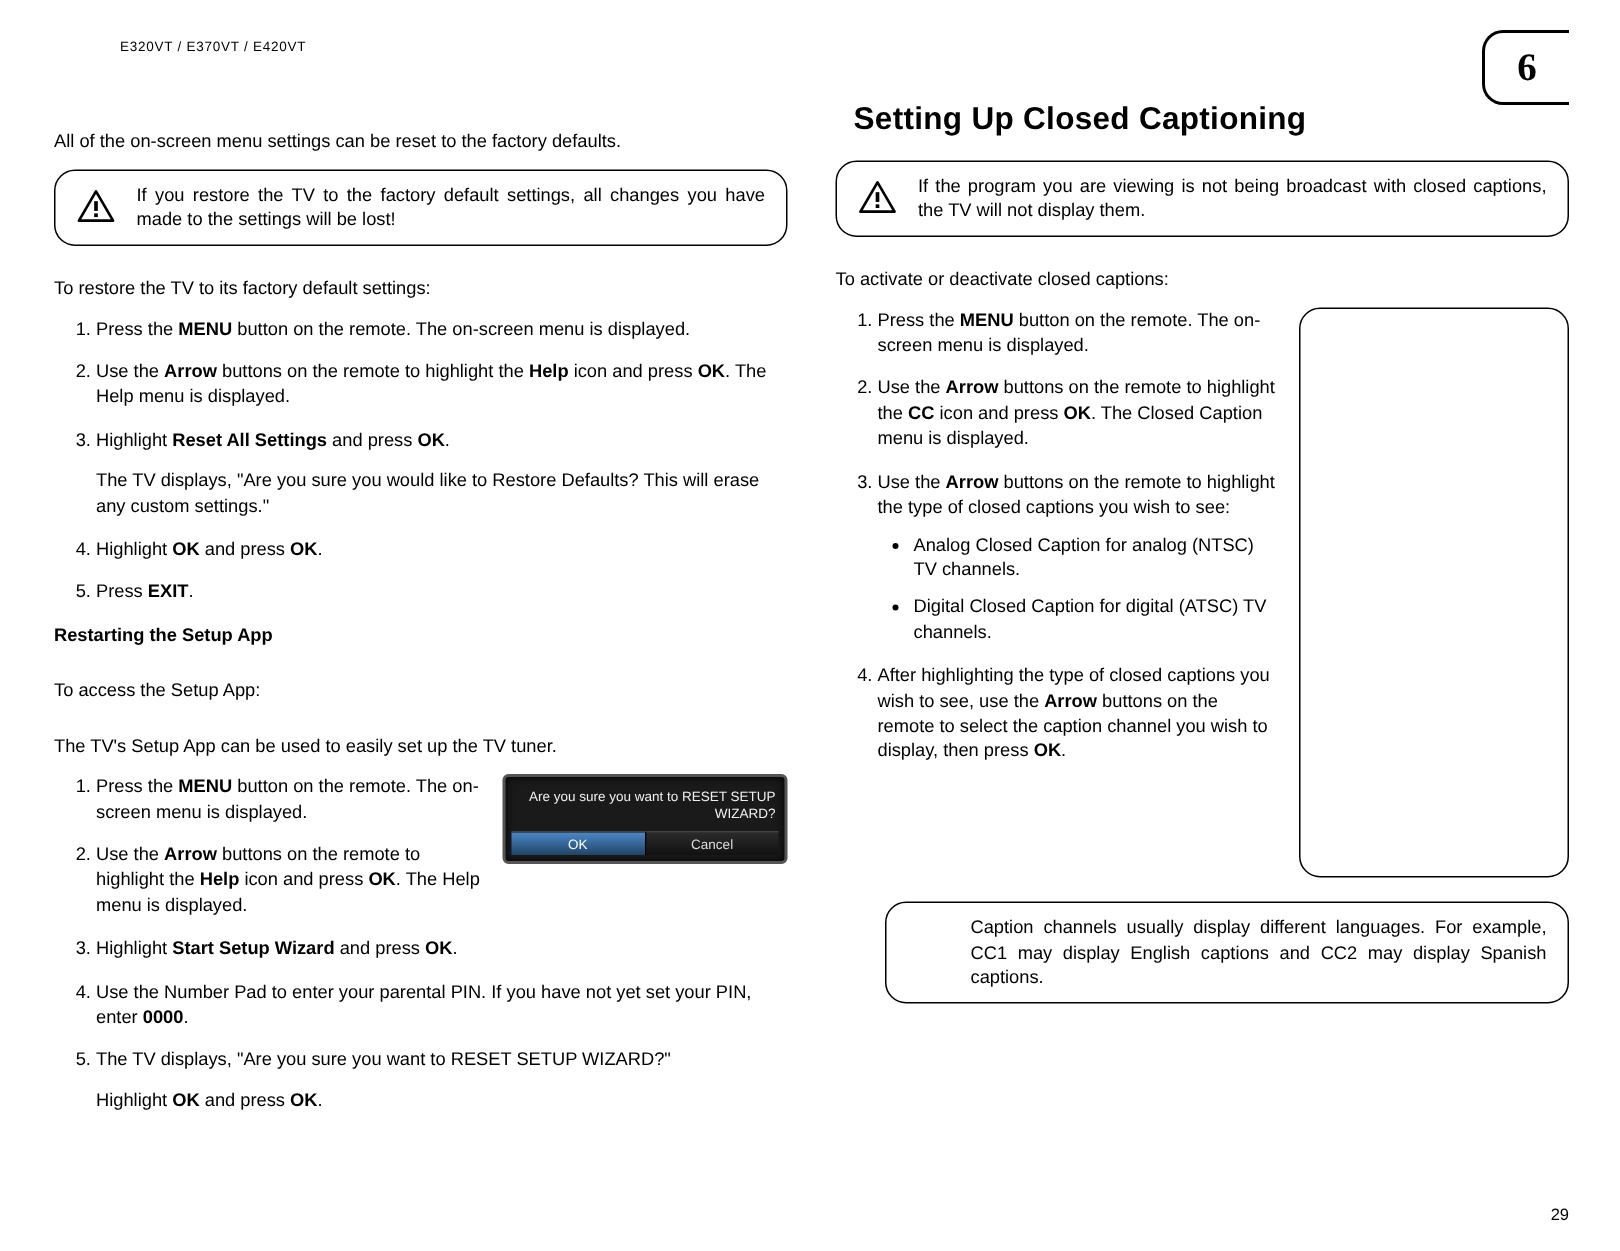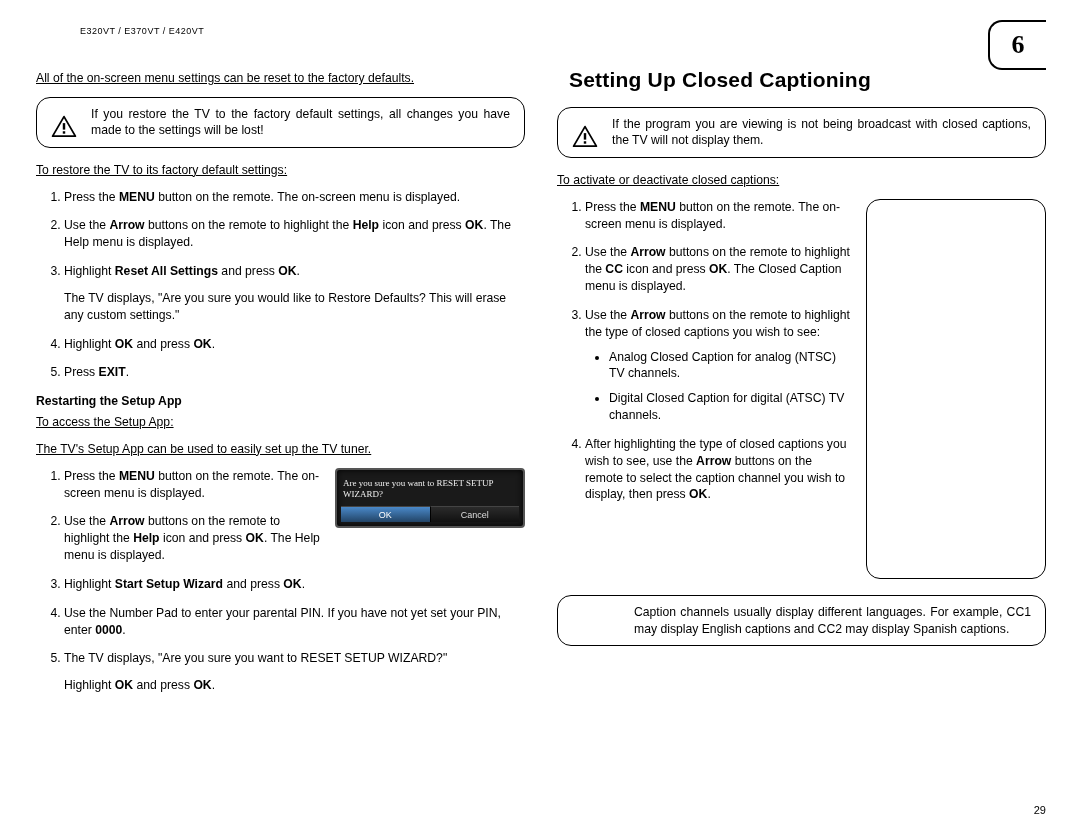--- a/index.html
+++ b/index.html
@@ -59,21 +59,21 @@
     font-size: 12.2px;
     margin-top: 4px;
     margin-bottom: 4px;
   }
   .sect-title {
     font-family: Arial, Helvetica, sans-serif;
     font-size: 21px;
     letter-spacing: 0.2px;
     margin: 0 0 12px 12px;
   }
-  .p { margin: 4px 0 10px 0; text-decoration: underline; }
+  .p { margin: 20px 0 10px 0; }
   .justify { text-align: justify; }
   ol.steps {
     padding-left: 28px;
     margin: 4px 0 6px 0;
   }
   ol.steps > li {
     margin-bottom: 12px;
   }
   ol.steps > li .sub {
     margin-top: 10px;
@@ -82,27 +82,28 @@
     list-style: disc;
     margin: 8px 0 4px 0;
     padding-left: 24px;
   }
   ul.bullets li { margin-bottom: 8px; }
   .callout {
     border: 1.5px solid #000;
     border-radius: 14px;
     padding: 8px 14px 8px 14px;
     display: flex;
-    align-items: flex-end;
+    align-items: center;
     gap: 14px;
     margin: 6px 0 14px 0;
   }
   .callout.noicon {
-    padding-left: 76px;
+    padding-left: 56px;
     display: block;
+    margin-left: 33px;
   }
   .callout .icon {
     width: 26px;
     height: 24px;
     flex: 0 0 auto;
     margin-top: 0;
   }
   .callout .txt {
     flex: 1;
     font-size: 12.2px;
@@ -120,24 +121,23 @@
     margin: 0 0 8px 10px;
     background: #1a1a1a;
     border: 2px solid #555;
     border-radius: 4px;
     padding: 6px 4px 4px 4px;
     box-shadow: inset 0 0 6px #000;
   }
   .dialog-img .question {
     color: #eee;
     font-size: 9px;
-    text-align: left;
+    text-align: right;
     line-height: 1.3;
     padding: 2px 2px 5px 2px;
-    font-family: Liberation Serif, serif;
   }
   .dialog-img .btnrow {
     display: flex;
     height: 16px;
   }
   .dialog-img .btn {
     flex:1;
     text-align:center;
     color:#ddd;
     font-size: 9px;

